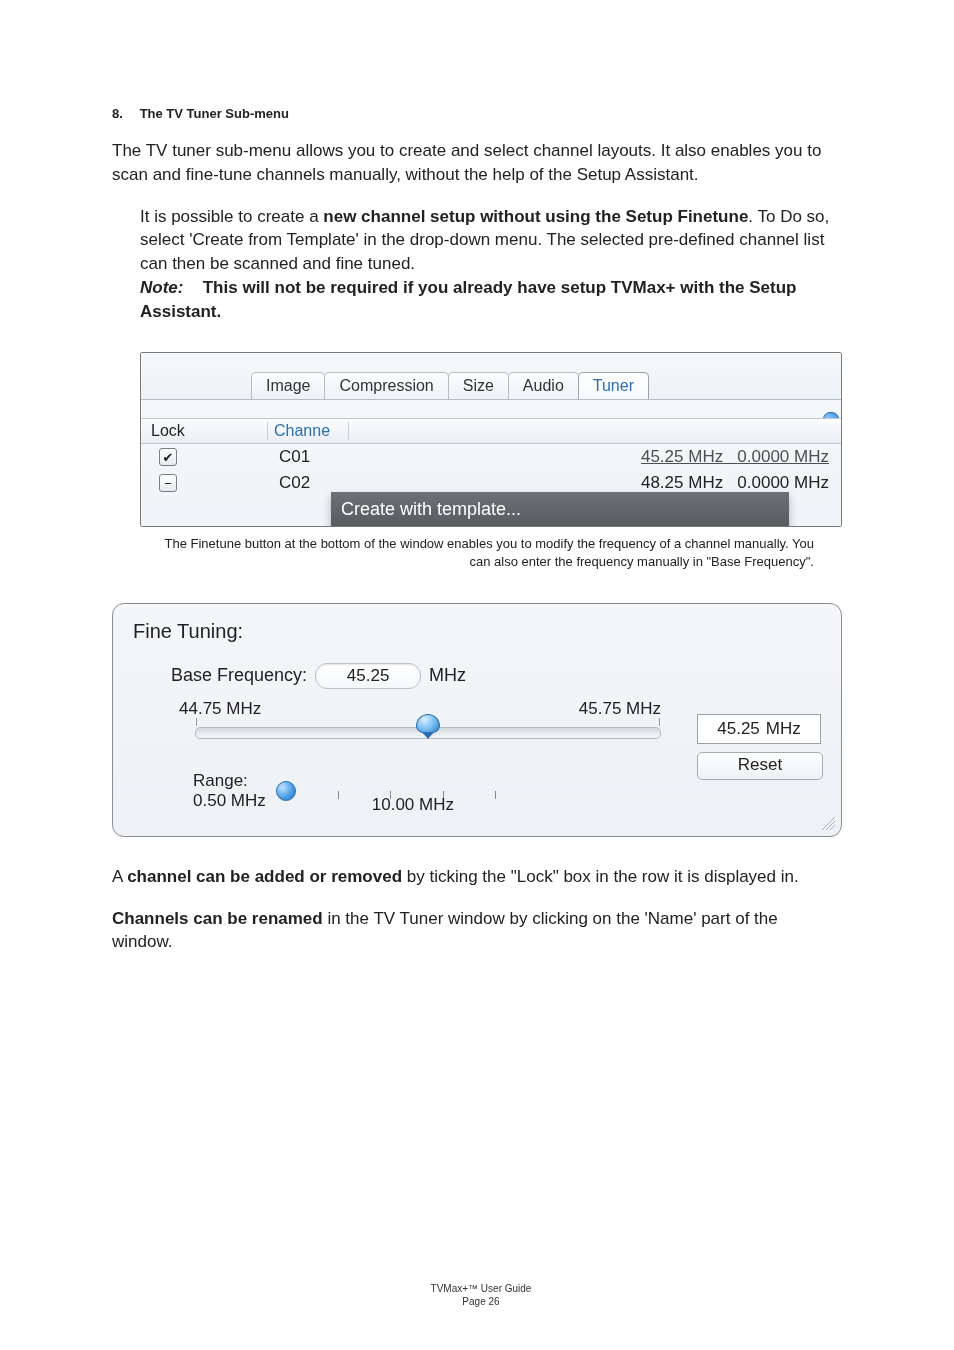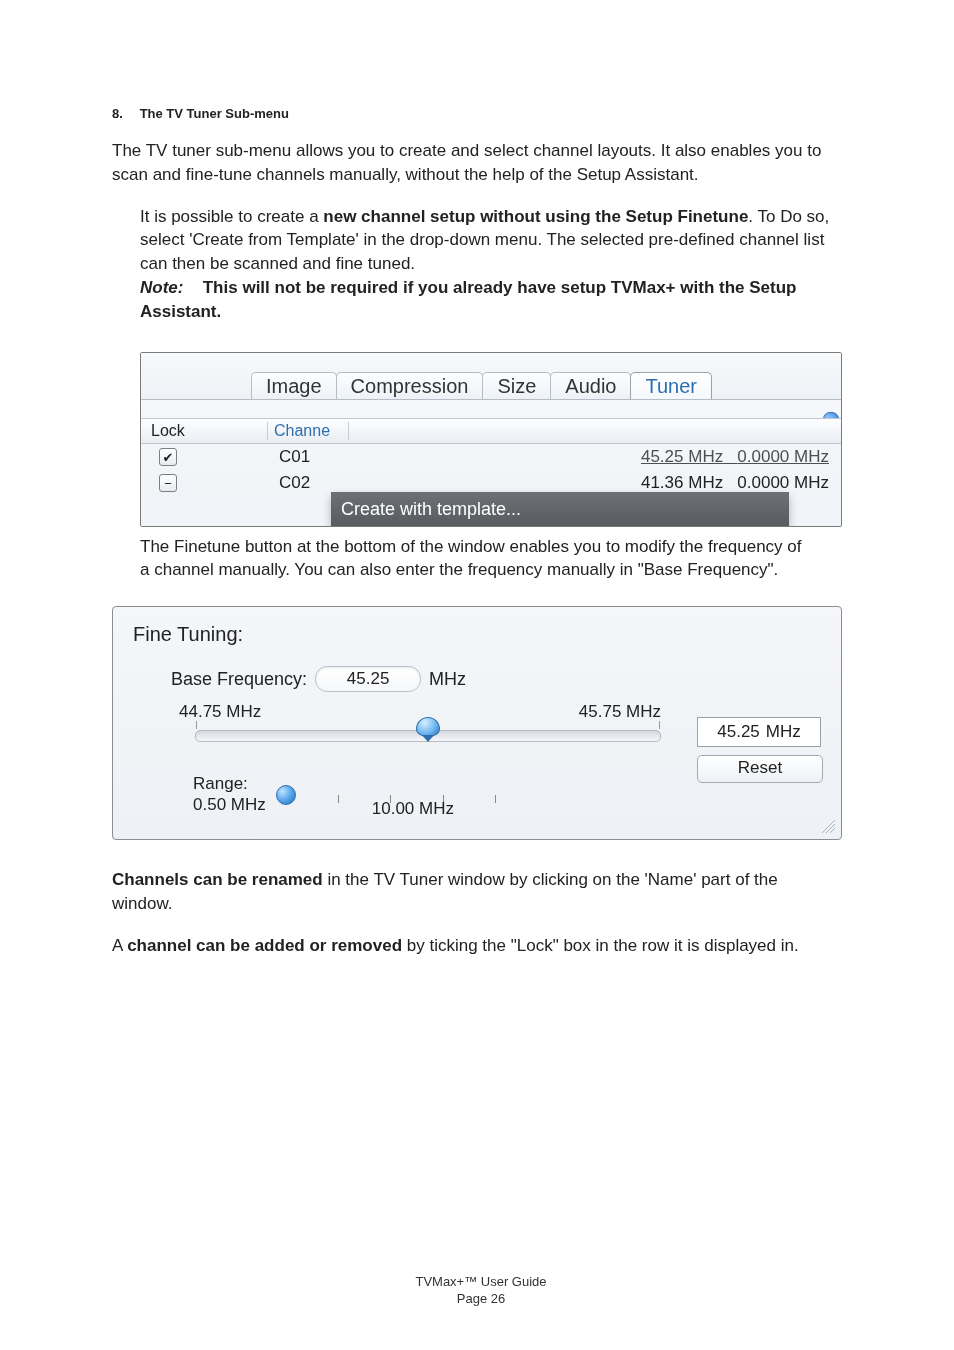--- a/index.html
+++ b/index.html
@@ -51,21 +51,21 @@
     height: 40px;
     background: linear-gradient(#f7f9fb, #eef2f6);
     display:flex;
     align-items:flex-end;
     padding: 6px 0 0 110px;
   }
   .tab {
     height: 26px;
     padding: 0 14px;
     line-height: 26px;
-    font-size: 20px;
+    font-size: 16px;
     color: #333;
     background: linear-gradient(#fcfdff, #eef2f6);
     border: 1px solid #b7bdc4;
     border-bottom: none;
     margin-right: -1px;
     border-radius: 5px 5px 0 0;
     cursor: default;
   }
   .tab.active {
     color: #2b6fb0;
@@ -149,31 +149,32 @@
     font-size:13px;
     color:#222;
   }
   .shot1-body { position: relative; }
 
   
   .overlap-wrap { position: relative; }
   .table-wrap { position: relative; margin-top: -28px; }
 
   .caption {
-    font-size: 17px;
+    font-size: 13px;
     line-height: 1.4;
-    margin: 8px 28px 24px 28px;
+    margin: 8px 28px 32px 28px;
+    text-align: right;
   }
 
   
   .shot2 {
     margin: 18px 0 28px 0;
     width: 730px;
     border: 1px solid #8a8d91;
-    border-radius: 4px;
+    border-radius: 12px;
     background: linear-gradient(#f4f6f9, #eef1f5);
     font-family: "Lucida Grande", "Lucida Sans Unicode", sans-serif;
     padding: 12px 16px 14px 18px;
     box-sizing: border-box;
     position: relative;
   }
   .ft-title {
     font-size: 20px;
     color: #222;
     margin: 4px 0 20px 2px;
@@ -314,21 +315,21 @@
     width:14px; height:14px;
     background:
       linear-gradient(135deg, transparent 0 50%, #aeb3b9 50% 55%, transparent 55% 65%, #aeb3b9 65% 70%, transparent 70% 80%, #aeb3b9 80% 85%, transparent 85% 100%);
   }
 
   .footer {
     position:absolute;
     bottom: 42px;
     left:0; right:0;
     text-align:center;
-    font-size: 13px;
+    font-size: 10px;
     color:#333;
     line-height:1.3;
     margin-left:8px;
   }
 </style>
 </head>
 <body>
 
 <div class="page">
 
@@ -378,21 +379,21 @@
                 <div class="c2">C01</div>
                 <div class="c3">
                   <span>45.25 MHz</span>&nbsp;&nbsp;
                   <span>0.0000 MHz</span>
                 </div>
               </div>
               <div class="trow">
                 <div class="c1"><span class="cb">−</span></div>
                 <div class="c2">C02</div>
                 <div class="c3">
-                  <span>41.36 MHz</span>&nbsp;&nbsp;
+                  <span>48.25 MHz</span>&nbsp;&nbsp;
                   <span>0.0000 MHz</span>
                 </div>
               </div>
             </div>
           </div>
           <div class="dd-menu">Create with template...</div>
         </div>
       </div>
     </div>
   </div>
@@ -446,25 +447,25 @@
           <div class="slider-thumb thumb-blue" style="left:0%;"></div>
         </div>
         <div class="range-right-label" style="position:absolute; left:80px; top:12px;">10.00 MHz</div>
       </div>
     </div>
 
     <div class="resize-grip"></div>
   </div>
 
   <p class="body-text para">
+    <span>A </span><b>channel can be added or removed</b><span> by ticking the "Lock" box in the row it is displayed in.</span>
+  </p>
+
+  <p class="body-text para">
     <b>Channels can be renamed</b><span> in the TV Tuner window by clicking on the 'Name' part of the window.</span>
-  </p>
-
-  <p class="body-text para">
-    <span>A </span><b>channel can be added or removed</b><span> by ticking the "Lock" box in the row it is displayed in.</span>
   </p>
 
   <div class="footer">
     <div>TVMax+™ User Guide</div>
     <div>Page 26</div>
   </div>
 
 </div>
 
 </body></html>

